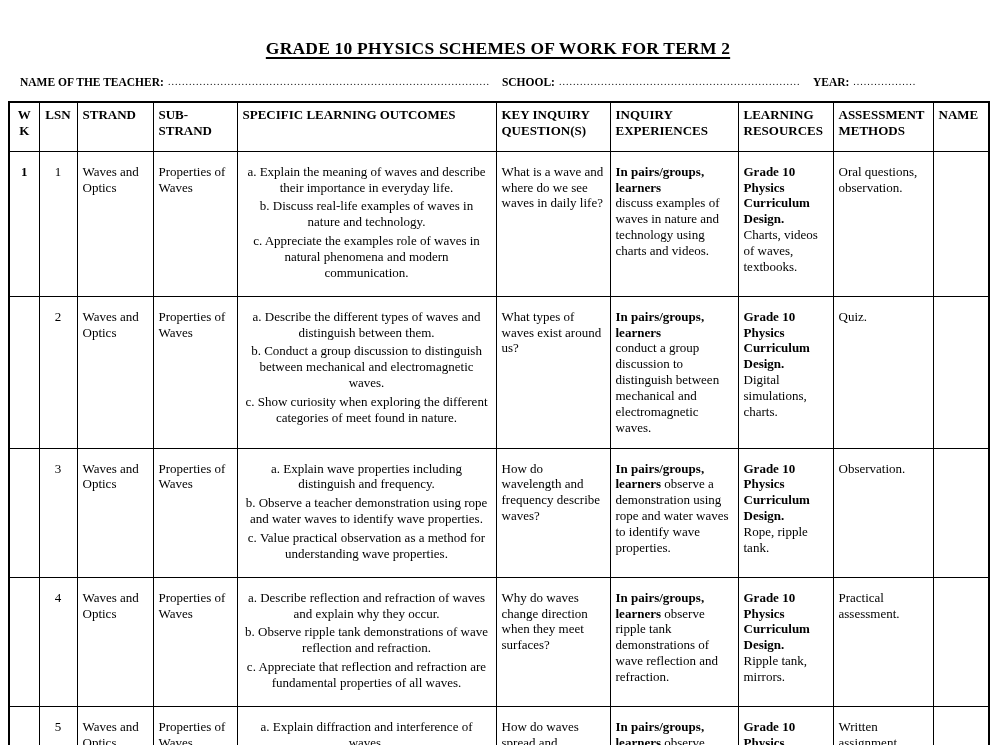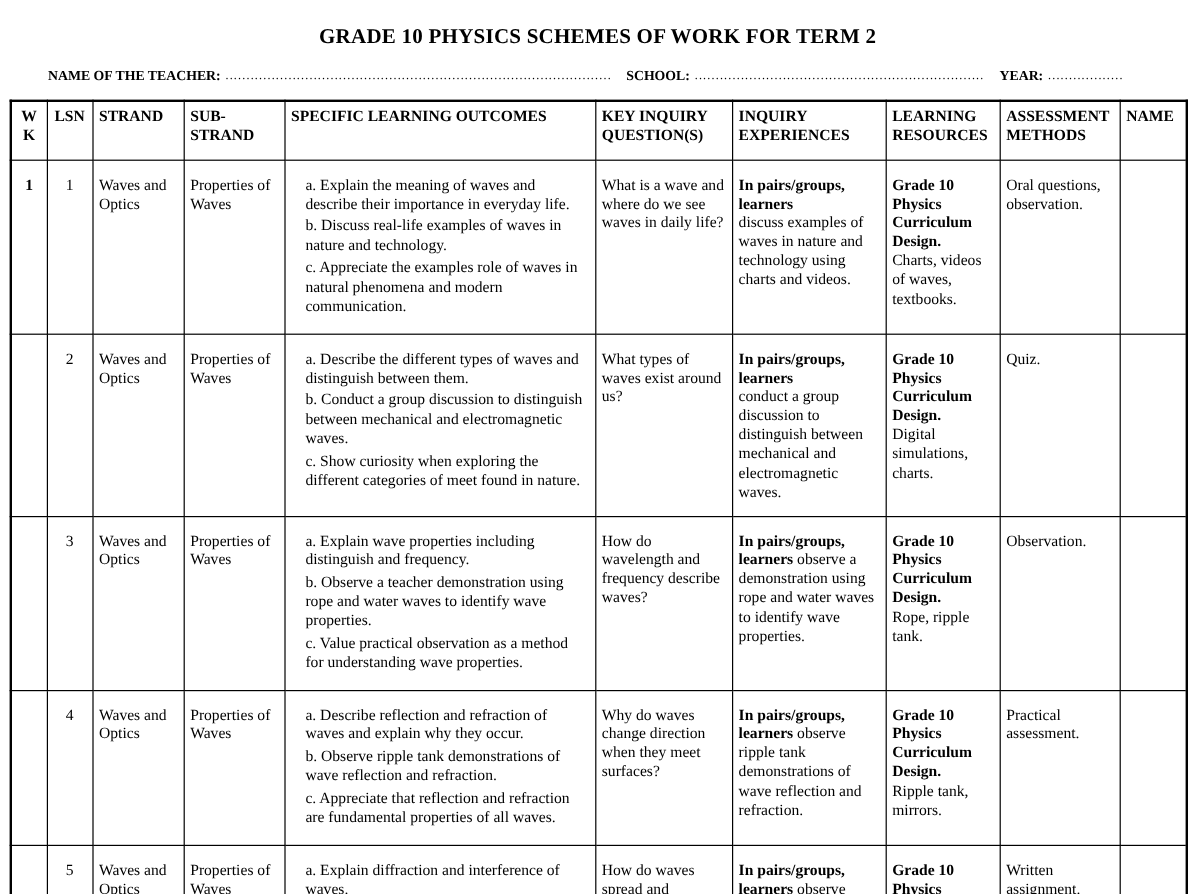--- a/index.html
+++ b/index.html
@@ -7,33 +7,34 @@
     margin: 0; padding: 0;
     width: 996px; height: 745px;
     background: #ffffff;
     color: #000000;
     font-family: "Liberation Serif", serif;
     overflow: hidden;
   }
   .page { width: 996px; height: 745px; position: relative; }
 
   .title {
-    margin: 20px 0 0 0;
+    margin: 38px 0 0 0;
     text-align: center;
     font-size: 17.5px;
     font-weight: bold;
     letter-spacing: 0.2px;
+    text-decoration: underline;
     text-decoration-thickness: 2px;
     text-underline-offset: 3px;
   }
 
   .info-line {
     display: flex;
     align-items: baseline;
-    margin: 17px 30px 0 40px;
+    margin: 17px 30px 0 20px;
     font-size: 11.5px;
     font-weight: bold;
     white-space: nowrap;
   }
   .info-line .lbl { margin-right: 4px; flex: 0 0 auto; }
   .dots {
     overflow: hidden;
     font-weight: normal;
     font-size: 10px;
     letter-spacing: 1px;
@@ -61,21 +62,21 @@
     line-height: 1.22;
     overflow: hidden;
     word-wrap: break-word;
   }
   .sow th {
     font-weight: bold;
     text-align: left;
     padding-top: 4px;
   }
   .sow .c { text-align: center; }
-  .sow p { margin: 0 0 3px 12px; }
+  .sow p { margin: 0 0 3px 0; text-align: center; }
   .blk { display: block; }
   b { font-weight: bold; }
 
   tr.r-head { height: 41px; }
   tr.r1 { height: 126px; }
   tr.r2 { height: 141px; }
   tr.r3 { height: 124px; }
   tr.r4 { height: 110px; }
   tr.r5 { height: 54px; }
 </style>

